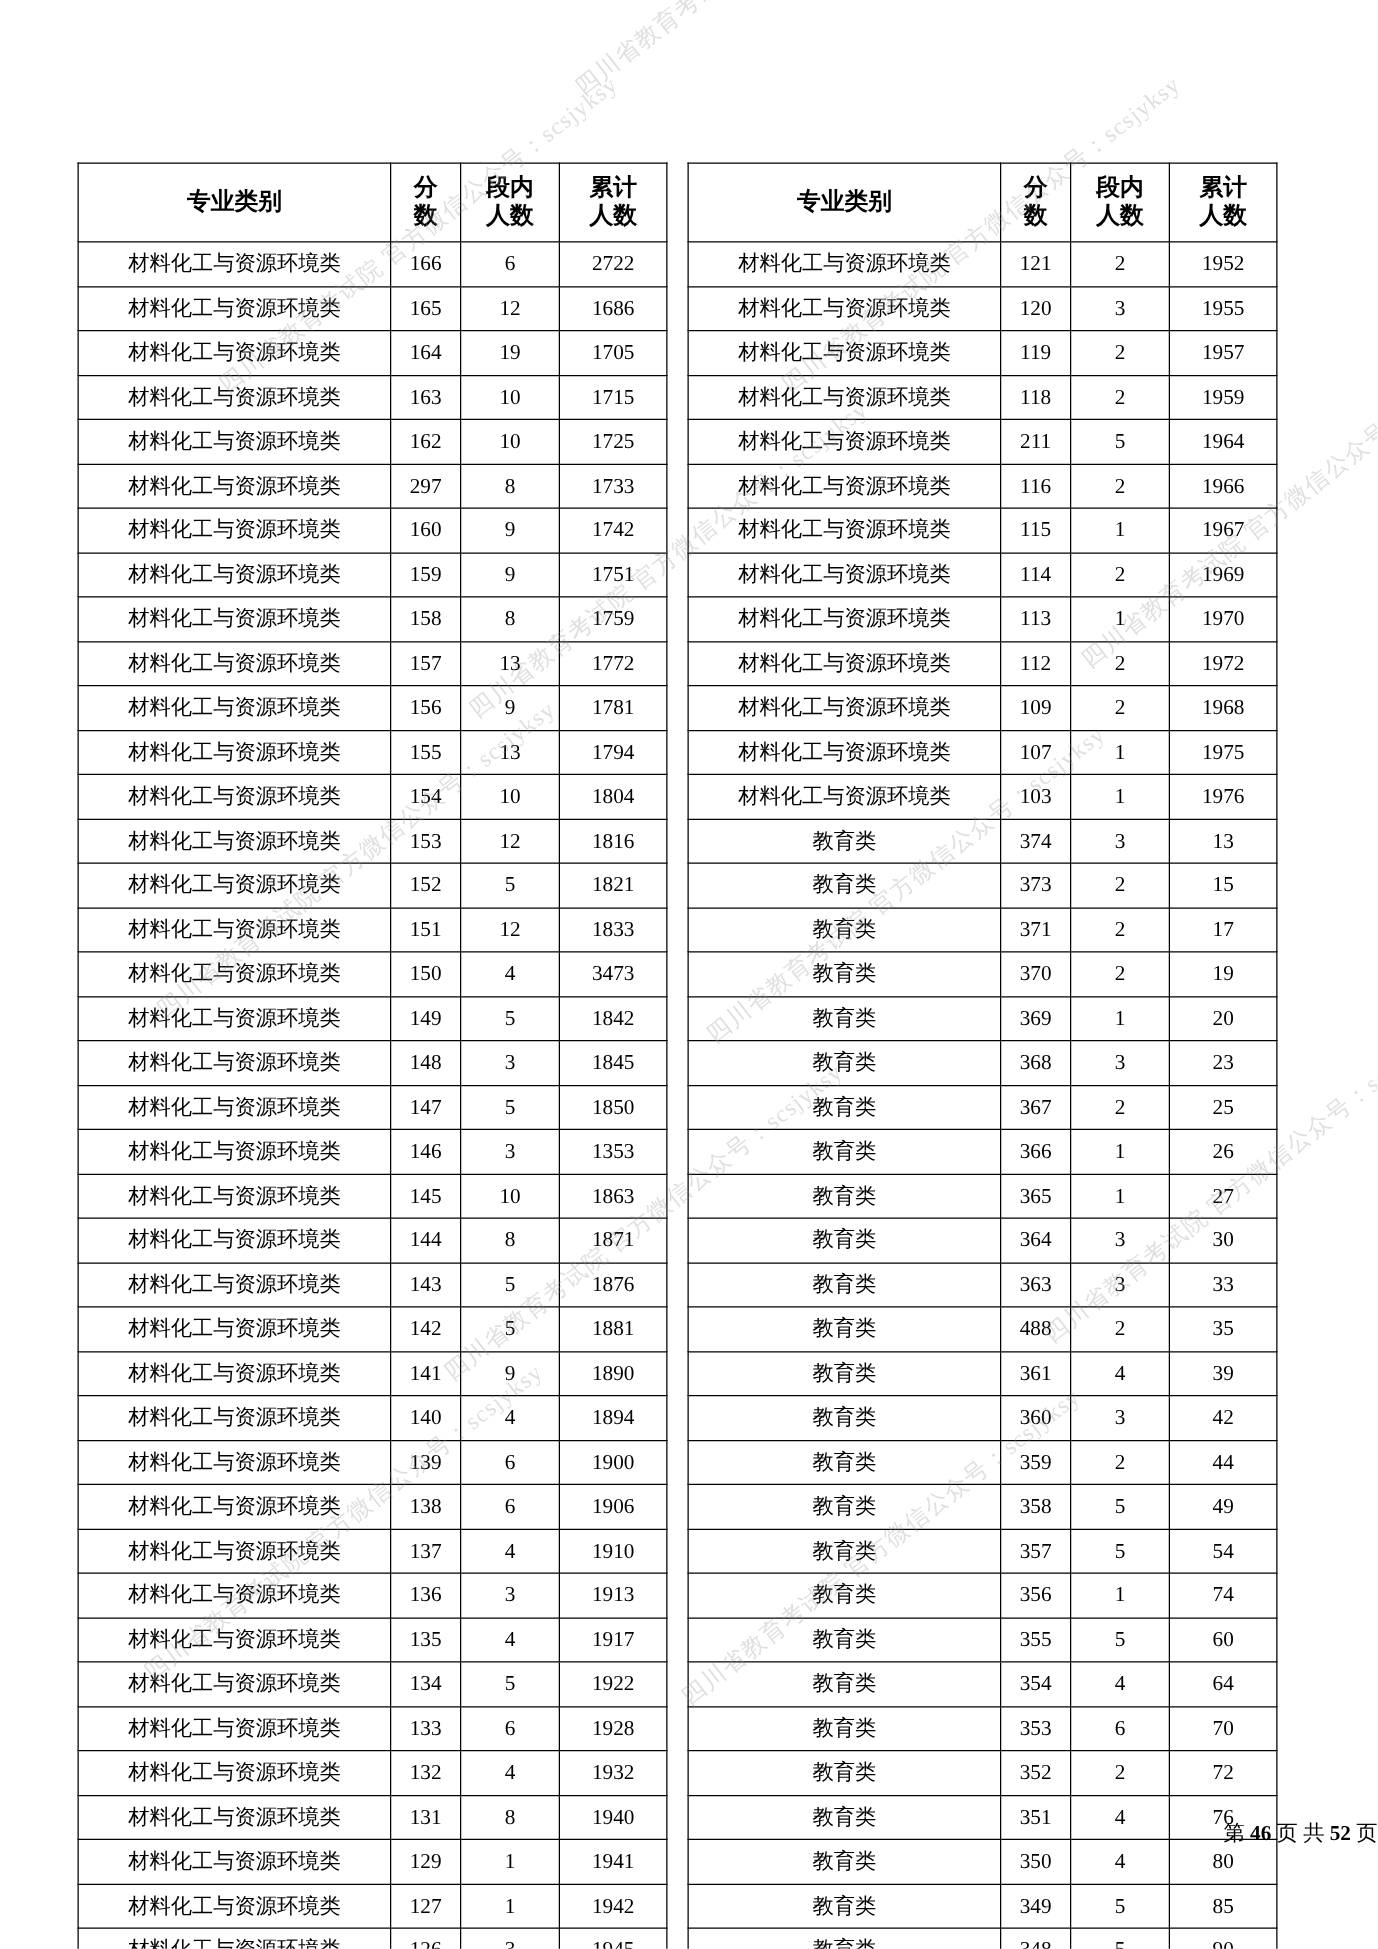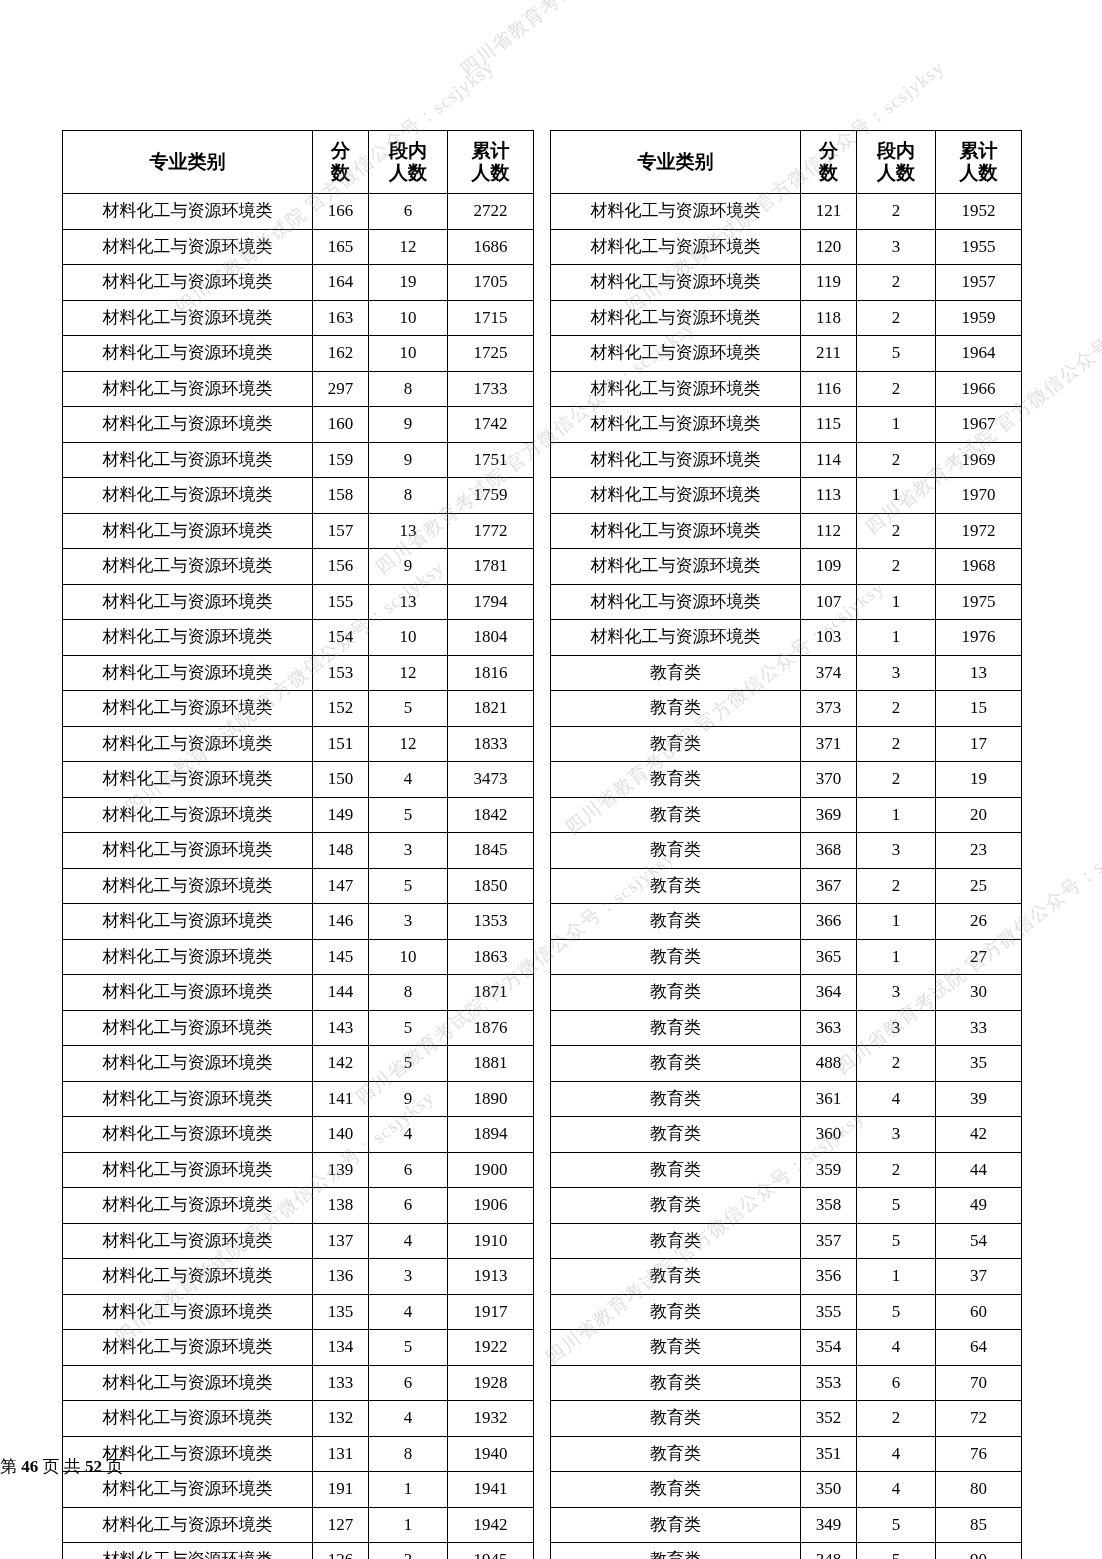--- a/index.html
+++ b/index.html
@@ -73,21 +73,21 @@
   .col-cat { width: 249px; }
   .col-score { width: 55px; }
   .col-seg { width: 78px; }
   .col-cum { width: 85px; }
   .hdr-two-line { line-height: 1.22; }
   .footer {
     position: absolute;
     left: 0;
     top: 1455px;
     width: 1102px;
-    text-align: left;
+    text-align: right;
     font-size: 17px;
     font-family: "Liberation Serif", serif;
     z-index: 2;
   }
   .footer b { font-weight: bold; }
 </style>
 </head>
 <body>
 
 <div class="page">
@@ -338,21 +338,21 @@
             <td class="col-cum">1932</td>
           </tr>
           <tr>
             <td class="col-cat">材料化工与资源环境类</td>
             <td class="col-score">131</td>
             <td class="col-seg">8</td>
             <td class="col-cum">1940</td>
           </tr>
           <tr>
             <td class="col-cat">材料化工与资源环境类</td>
-            <td class="col-score">191</td>
+            <td class="col-score">129</td>
             <td class="col-seg">1</td>
             <td class="col-cum">1941</td>
           </tr>
           <tr>
             <td class="col-cat">材料化工与资源环境类</td>
             <td class="col-score">127</td>
             <td class="col-seg">1</td>
             <td class="col-cum">1942</td>
           </tr>
           <tr>
@@ -560,21 +560,21 @@
           <tr>
             <td class="col-cat">教育类</td>
             <td class="col-score">357</td>
             <td class="col-seg">5</td>
             <td class="col-cum">54</td>
           </tr>
           <tr>
             <td class="col-cat">教育类</td>
             <td class="col-score">356</td>
             <td class="col-seg">1</td>
-            <td class="col-cum">37</td>
+            <td class="col-cum">74</td>
           </tr>
           <tr>
             <td class="col-cat">教育类</td>
             <td class="col-score">355</td>
             <td class="col-seg">5</td>
             <td class="col-cum">60</td>
           </tr>
           <tr>
             <td class="col-cat">教育类</td>
             <td class="col-score">354</td>

